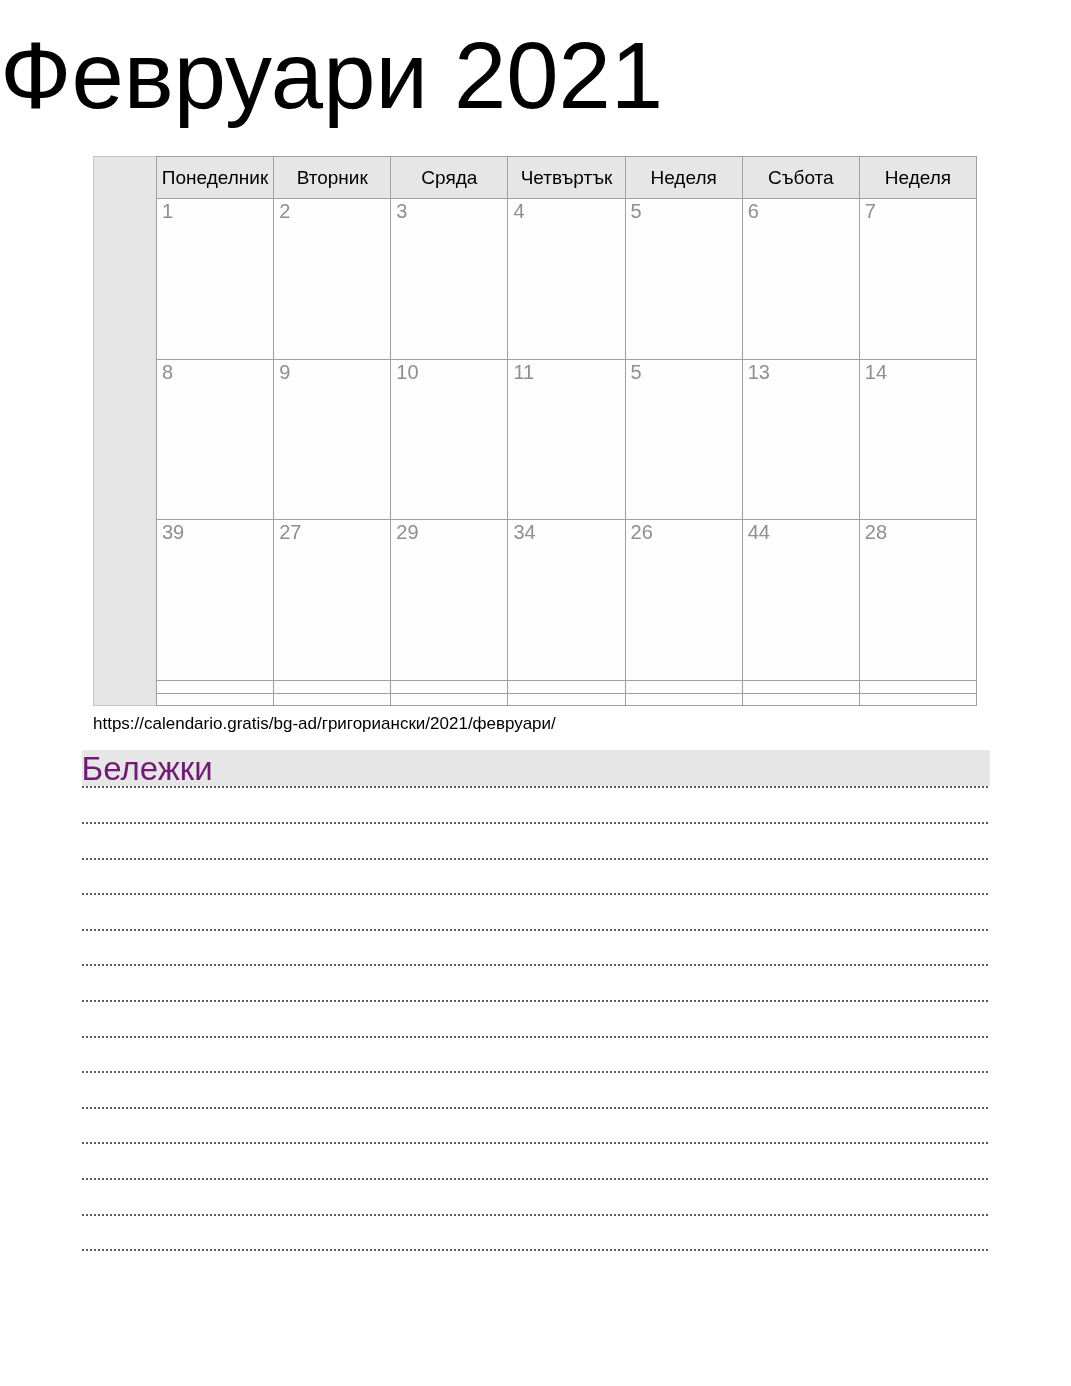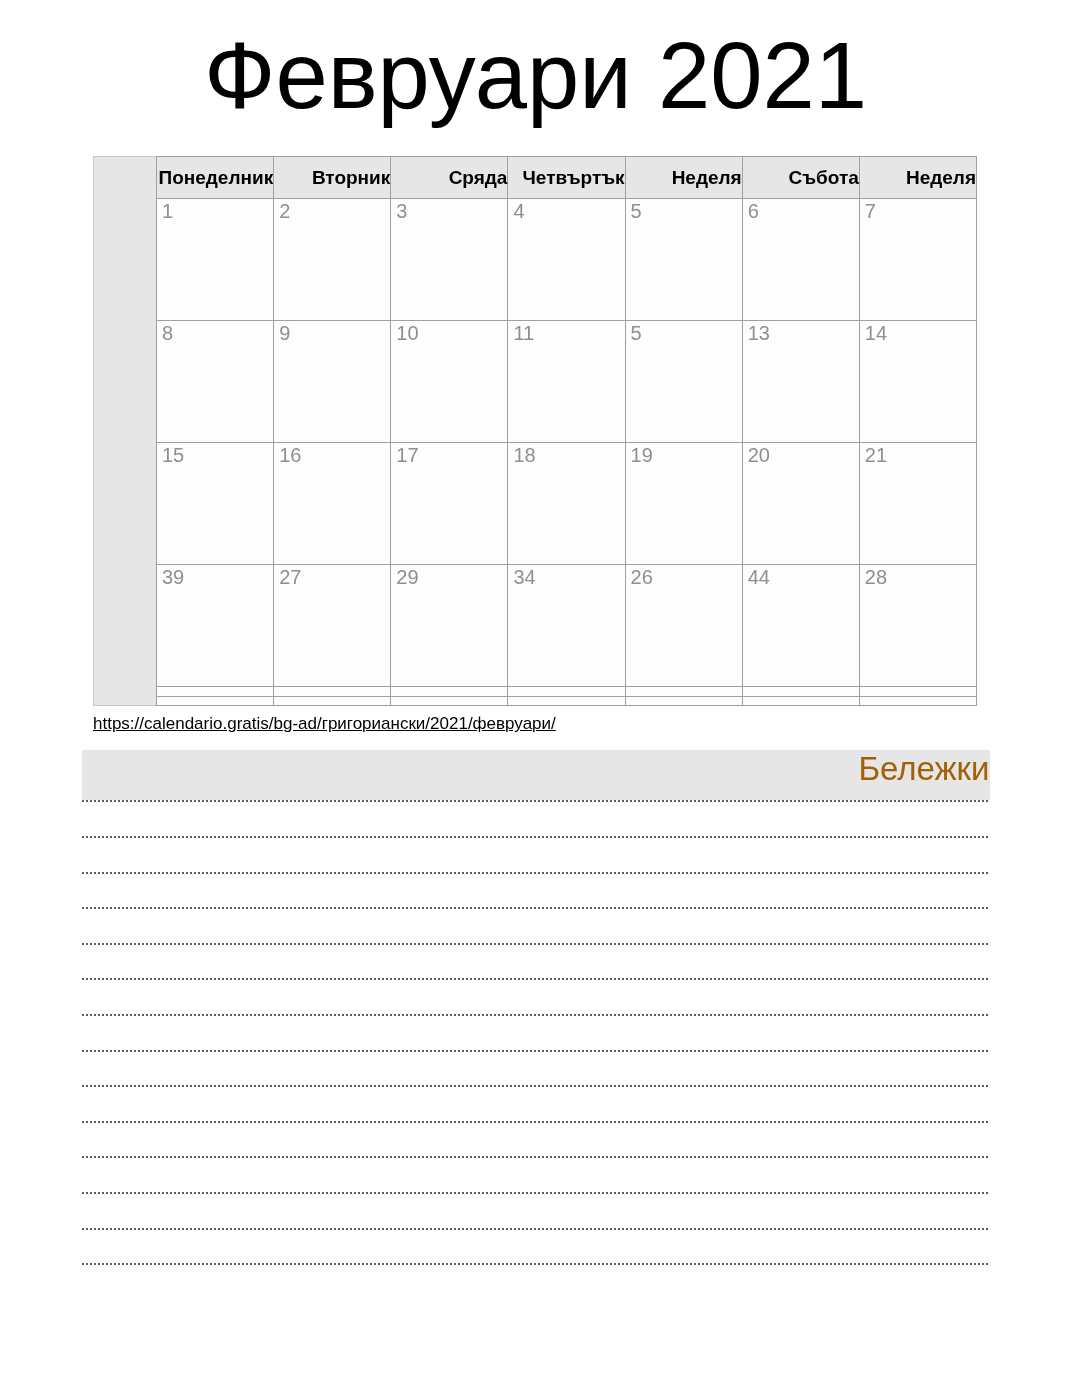--- a/index.html
+++ b/index.html
@@ -6,21 +6,20 @@
   html, body { background: #ffffff; }
   body {
     width: 1071px; height: 1386px;
     font-family: "Liberation Sans", sans-serif;
     color: #000;
     position: relative;
     overflow: hidden;
   }
   .page-title {
     margin-top: 24px;
-    text-align: center;
     font-size: 94px;
     font-weight: 400;
     line-height: 1.1;
     letter-spacing: 0px;
     color: #000;
     white-space: nowrap;
   }
   .calendar-wrap {
     margin: 29px 93px 0 93px;
     display: flex;
@@ -39,50 +38,49 @@
     height: 550px;
     background: #fdfdfd;
   }
   table.calendar th, table.calendar td {
     border: 1px solid #a0a0a0;
   }
   table.calendar th {
     height: 42px;
     background: #e6e6e6;
     font-size: 19px;
-    font-weight: 700;
-    color: #000;
-    text-align: right;
+    font-weight: 400;
+    color: #000;
+    text-align: center;
     vertical-align: middle;
     margin-top: 48px;
   }
   table.calendar td {
     vertical-align: top;
     text-align: left;
     font-size: 20px;
     color: #8f8f8f;
     padding: 1px 0 0 5px;
   }
   .source-url {
     margin: 8px 0 0 93px;
     font-size: 17px;
     color: #000;
-    text-decoration: underline;
   }
   .notes {
     width: 908px;
     margin: 16px auto 0 auto;
   }
   .notes-header {
-    height: 50px;
+    height: 36px;
     background: #e6e6e6;
-    text-align: right;
+    text-align: left;
     font-size: 33px;
     line-height: 38px;
-    color: #a16207;
+    color: #701a75;
   }
   .dashed-line {
     height: 2px;
     background-image: repeating-linear-gradient(90deg, #5a5a5a 0 2px, transparent 2px 4px);
   }
   .note-line {
     height: 35.6px;
     position: relative;
   }
   .note-line .dashed-line {
@@ -122,29 +120,20 @@
         <tr>
           <td>8</td>
           <td>9</td>
           <td>10</td>
           <td>11</td>
           <td>5</td>
           <td>13</td>
           <td>14</td>
         </tr>
         <tr>
-          <td>15</td>
-          <td>16</td>
-          <td>17</td>
-          <td>18</td>
-          <td>19</td>
-          <td>20</td>
-          <td>21</td>
-        </tr>
-        <tr>
           <td>39</td>
           <td>27</td>
           <td>29</td>
           <td>34</td>
           <td>26</td>
           <td>44</td>
           <td>28</td>
         </tr>
         <tr>
           <td></td>

